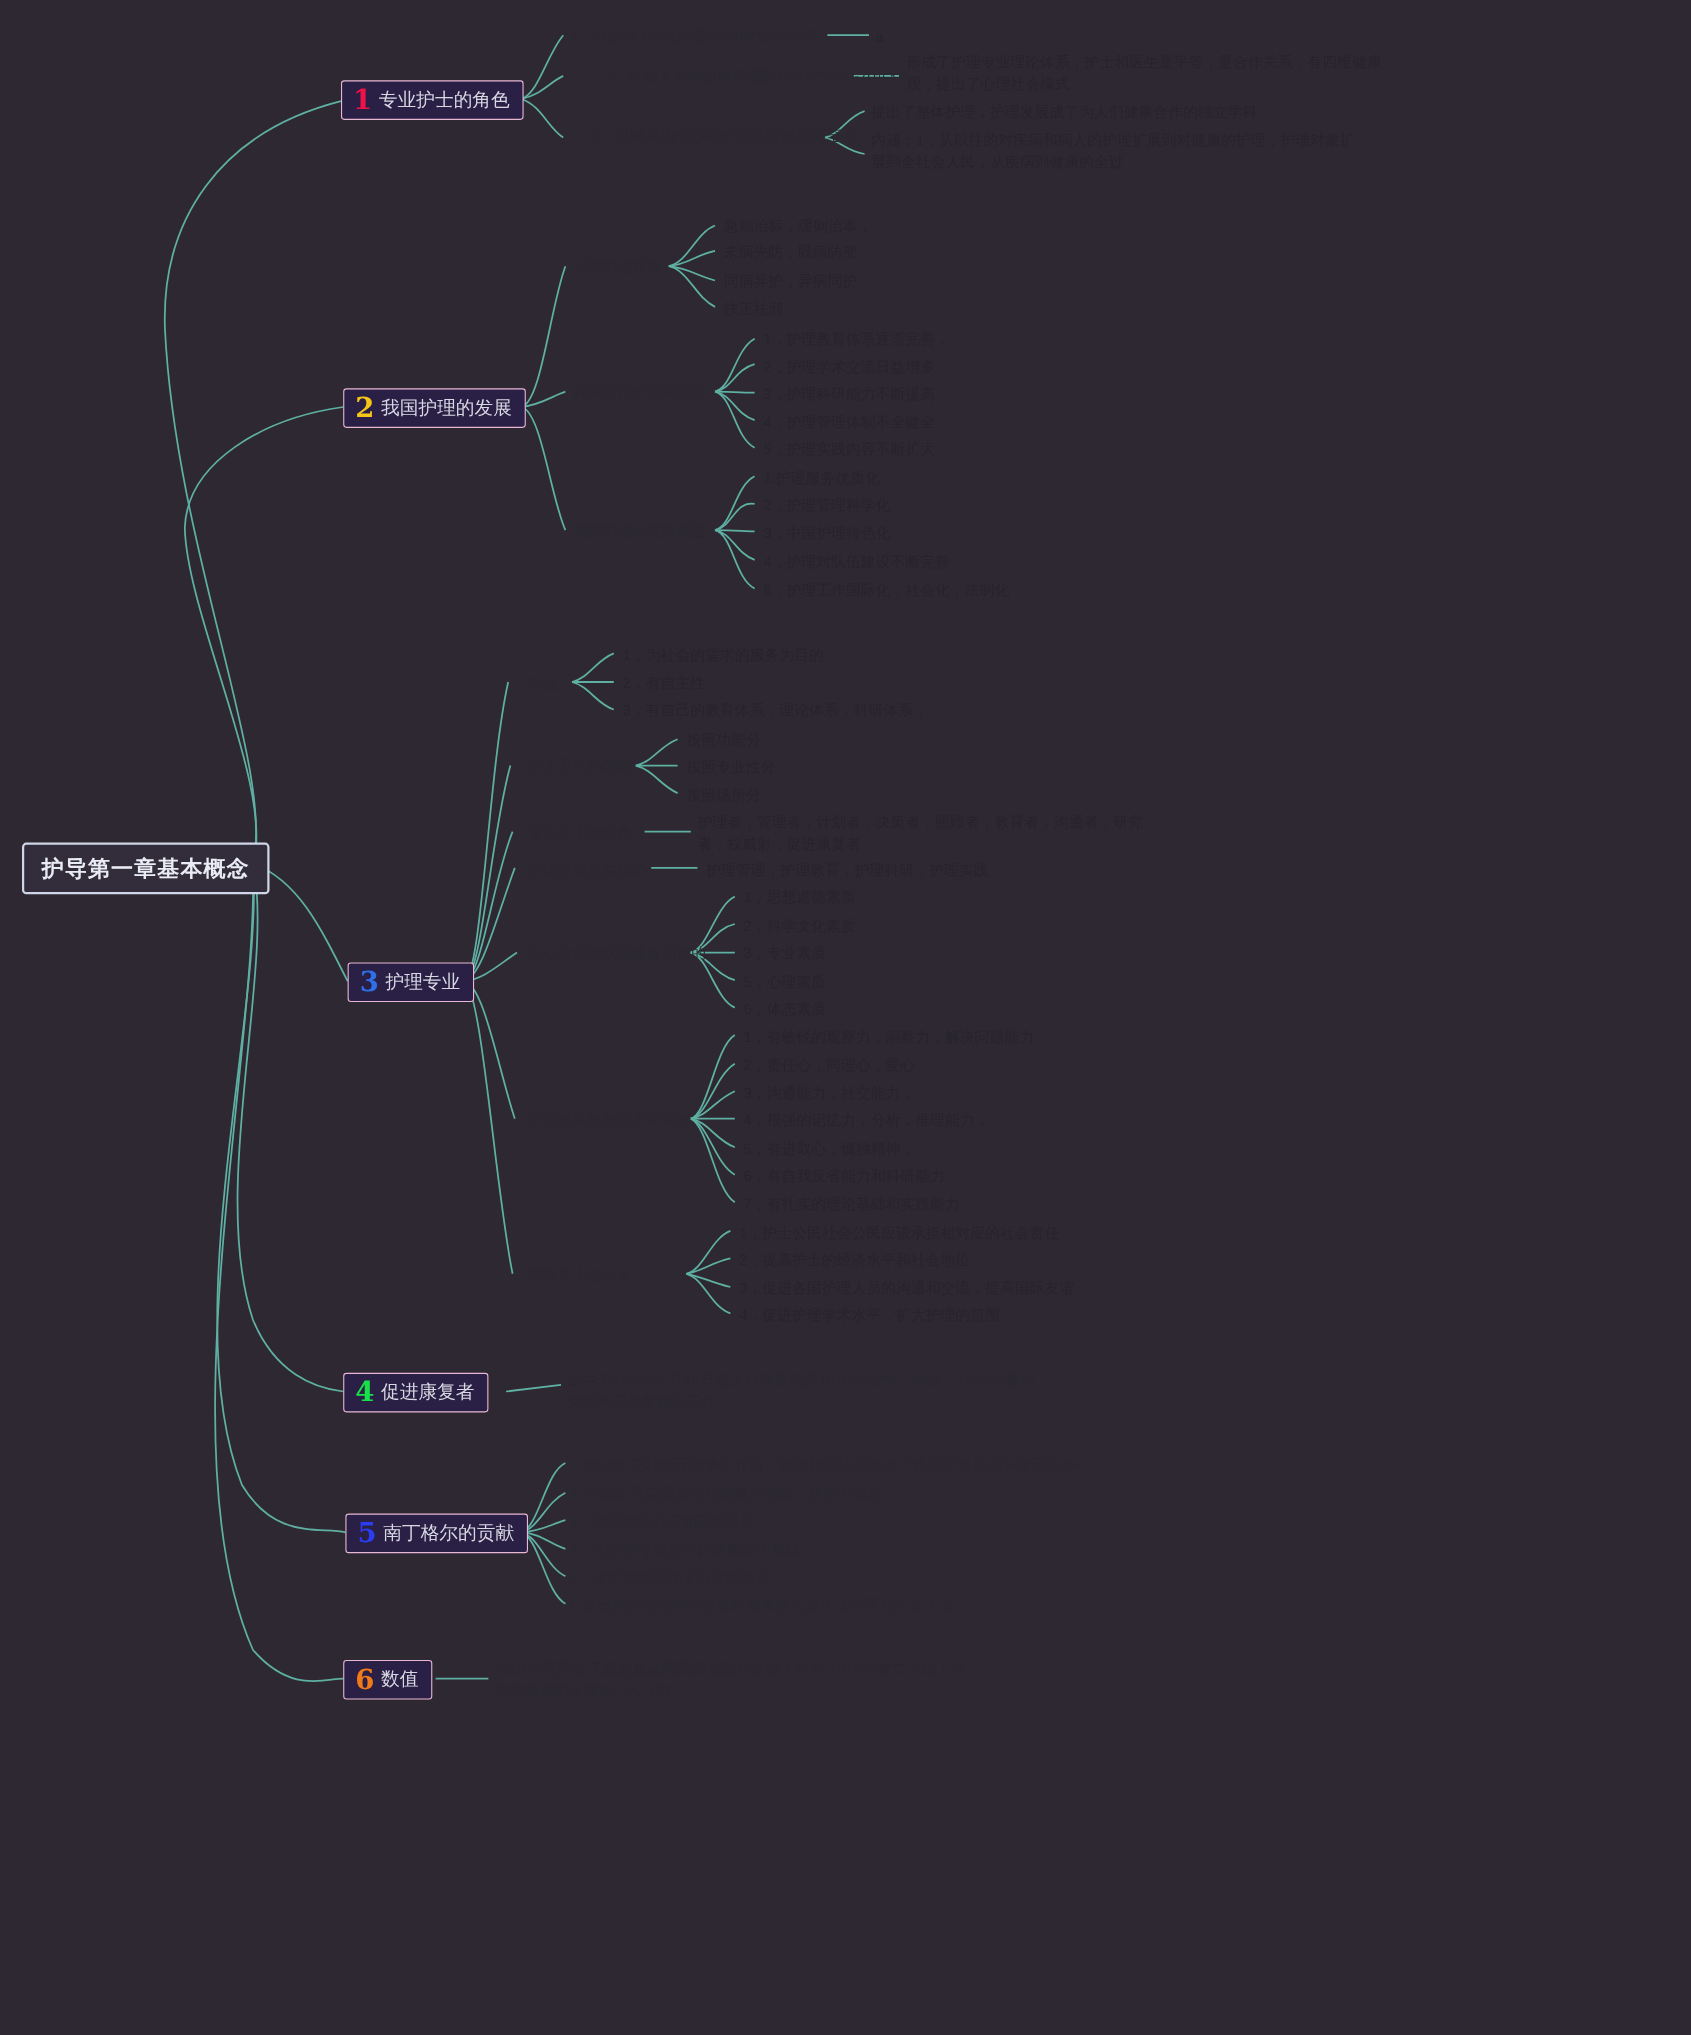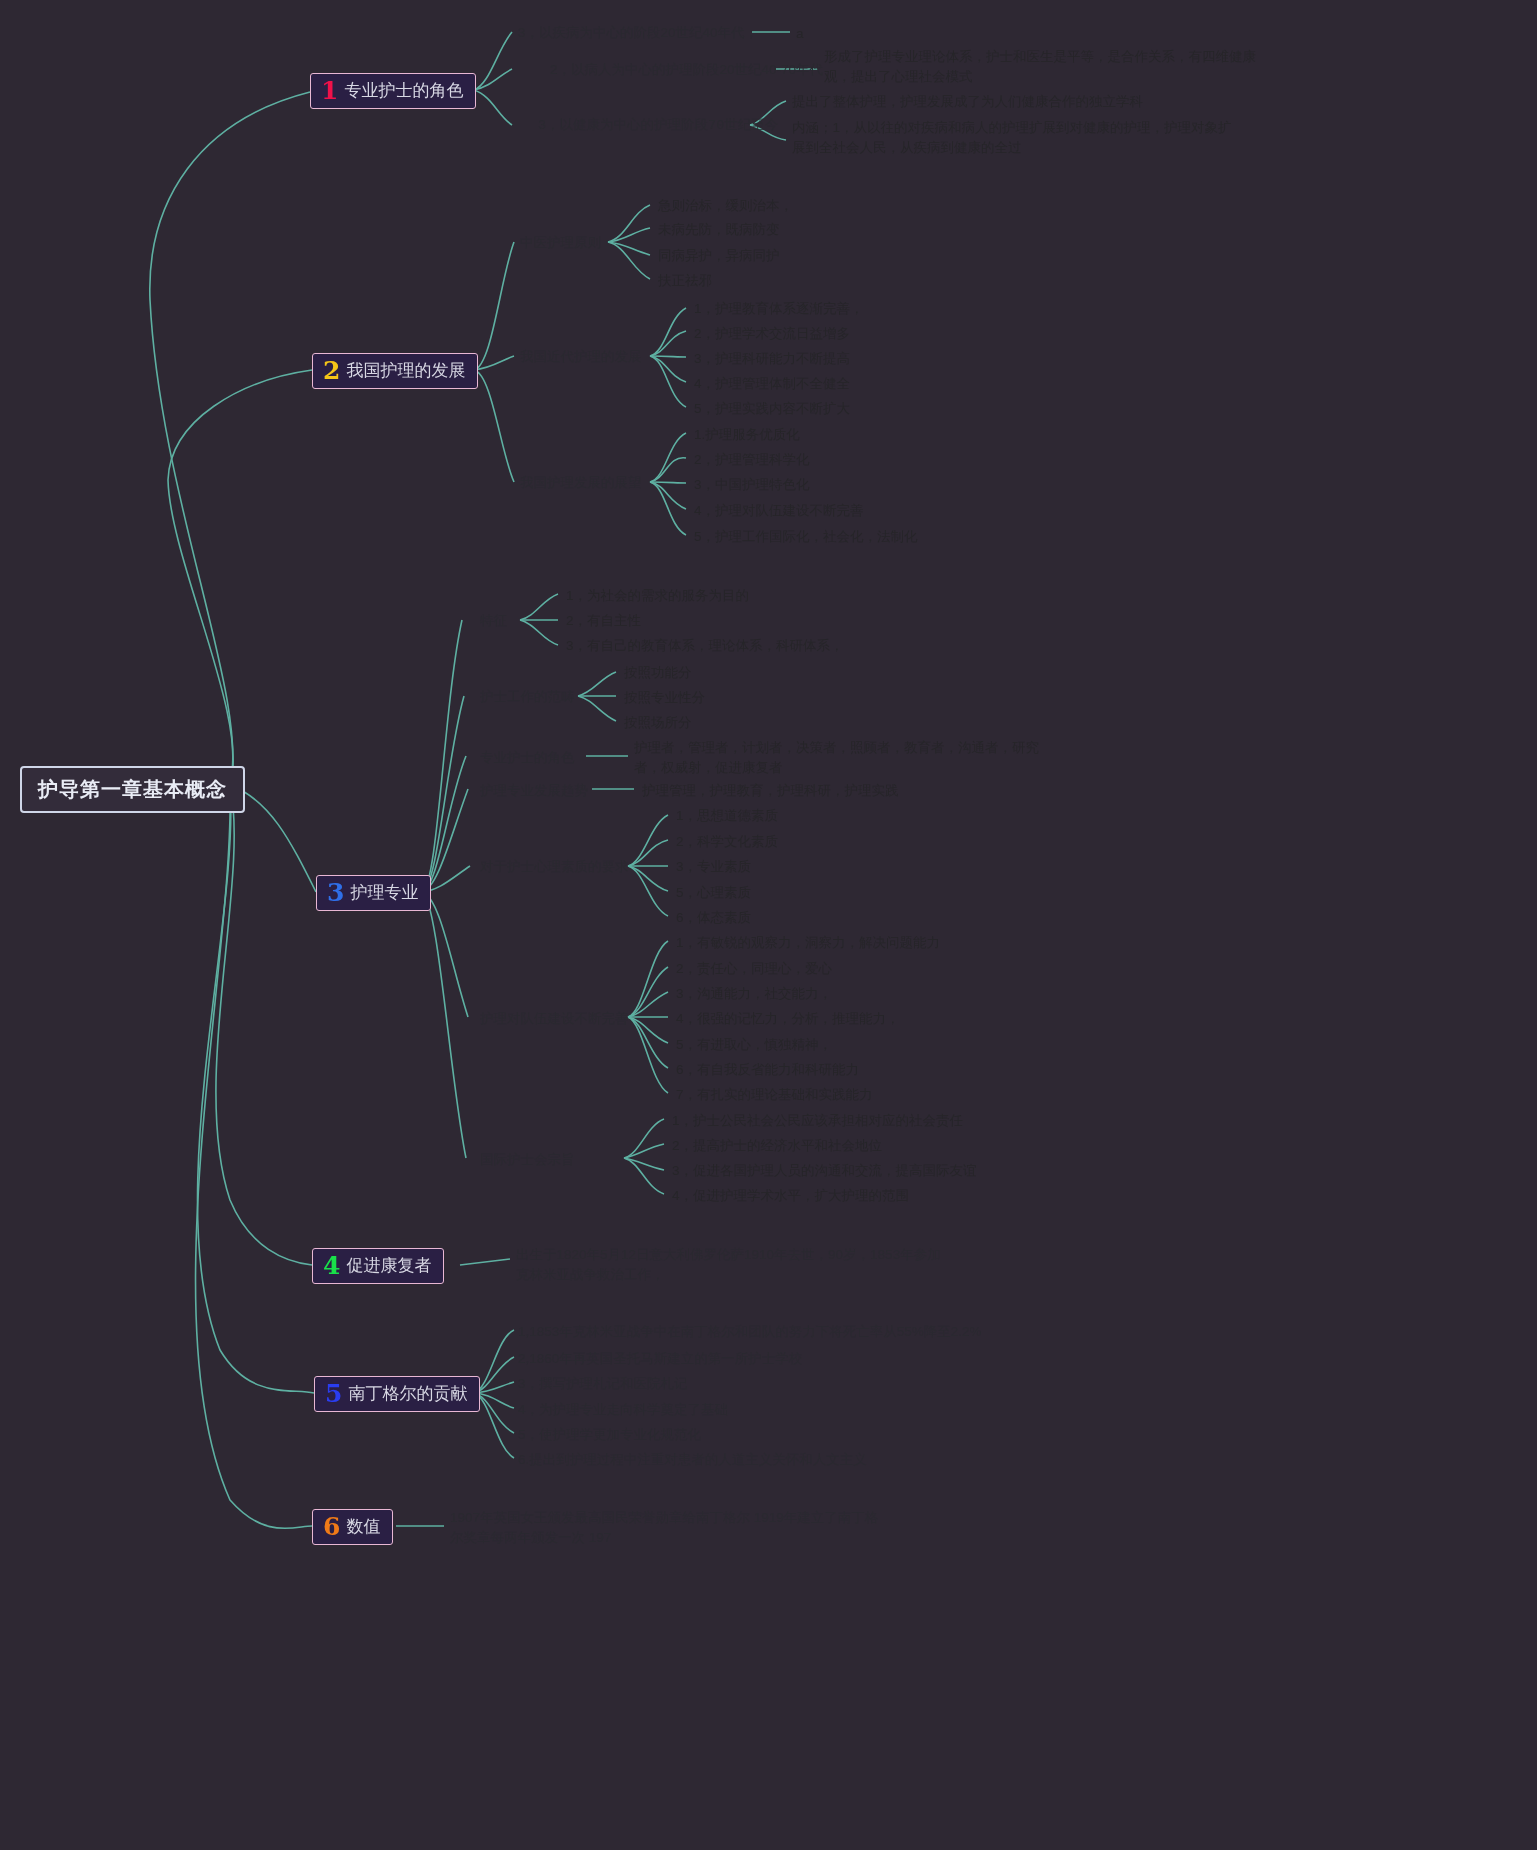--- a/index.html
+++ b/index.html
@@ -238,21 +238,21 @@
   <div class="node l3" style="left:624px; top:663px;">按照功能分</div>
   <div class="node l3" style="left:624px; top:688px;">按照专业性分</div>
   <div class="node l3" style="left:624px; top:713px;">按照场所分</div>
 
   <div class="node l2" style="left:480px; top:748px;">专业护士的角色</div>
   <div class="node l3 wrap" style="left:634px; top:738px; width:420px;">护理者，管理者，计划者，决策者，照顾者，教育者，沟通者，研究者，权威射，促进康复者</div>
 
   <div class="node l2" style="left:480px; top:781px;">护理专业发展趋势</div>
   <div class="node l3" style="left:642px; top:781px;">护理管理，护理教育，护理科研，护理实践</div>
 
-  <div class="node l2" style="left:480px; top:857px;">对于护士心理素质的要求</div>
+  <div class="node l2" style="left:480px; top:857px;">为社会的需求的服务为目的</div>
   <div class="node l3" style="left:676px; top:806px;">1，思想道德素质</div>
   <div class="node l3" style="left:676px; top:832px;">2，科学文化素质</div>
   <div class="node l3" style="left:676px; top:857px;">3，专业素质</div>
   <div class="node l3" style="left:676px; top:883px;">5，心理素质</div>
   <div class="node l3" style="left:676px; top:908px;">6，体态素质</div>
 
   <div class="node l2" style="left:480px; top:1009px;">护理对队伍建设不断完善</div>
   <div class="node l3" style="left:676px; top:933px;">1，有敏锐的观察力，洞察力，解决问题能力</div>
   <div class="node l3" style="left:676px; top:959px;">2，责任心，同理心，爱心</div>
   <div class="node l3" style="left:676px; top:984px;">3，沟通能力，社交能力，</div>

